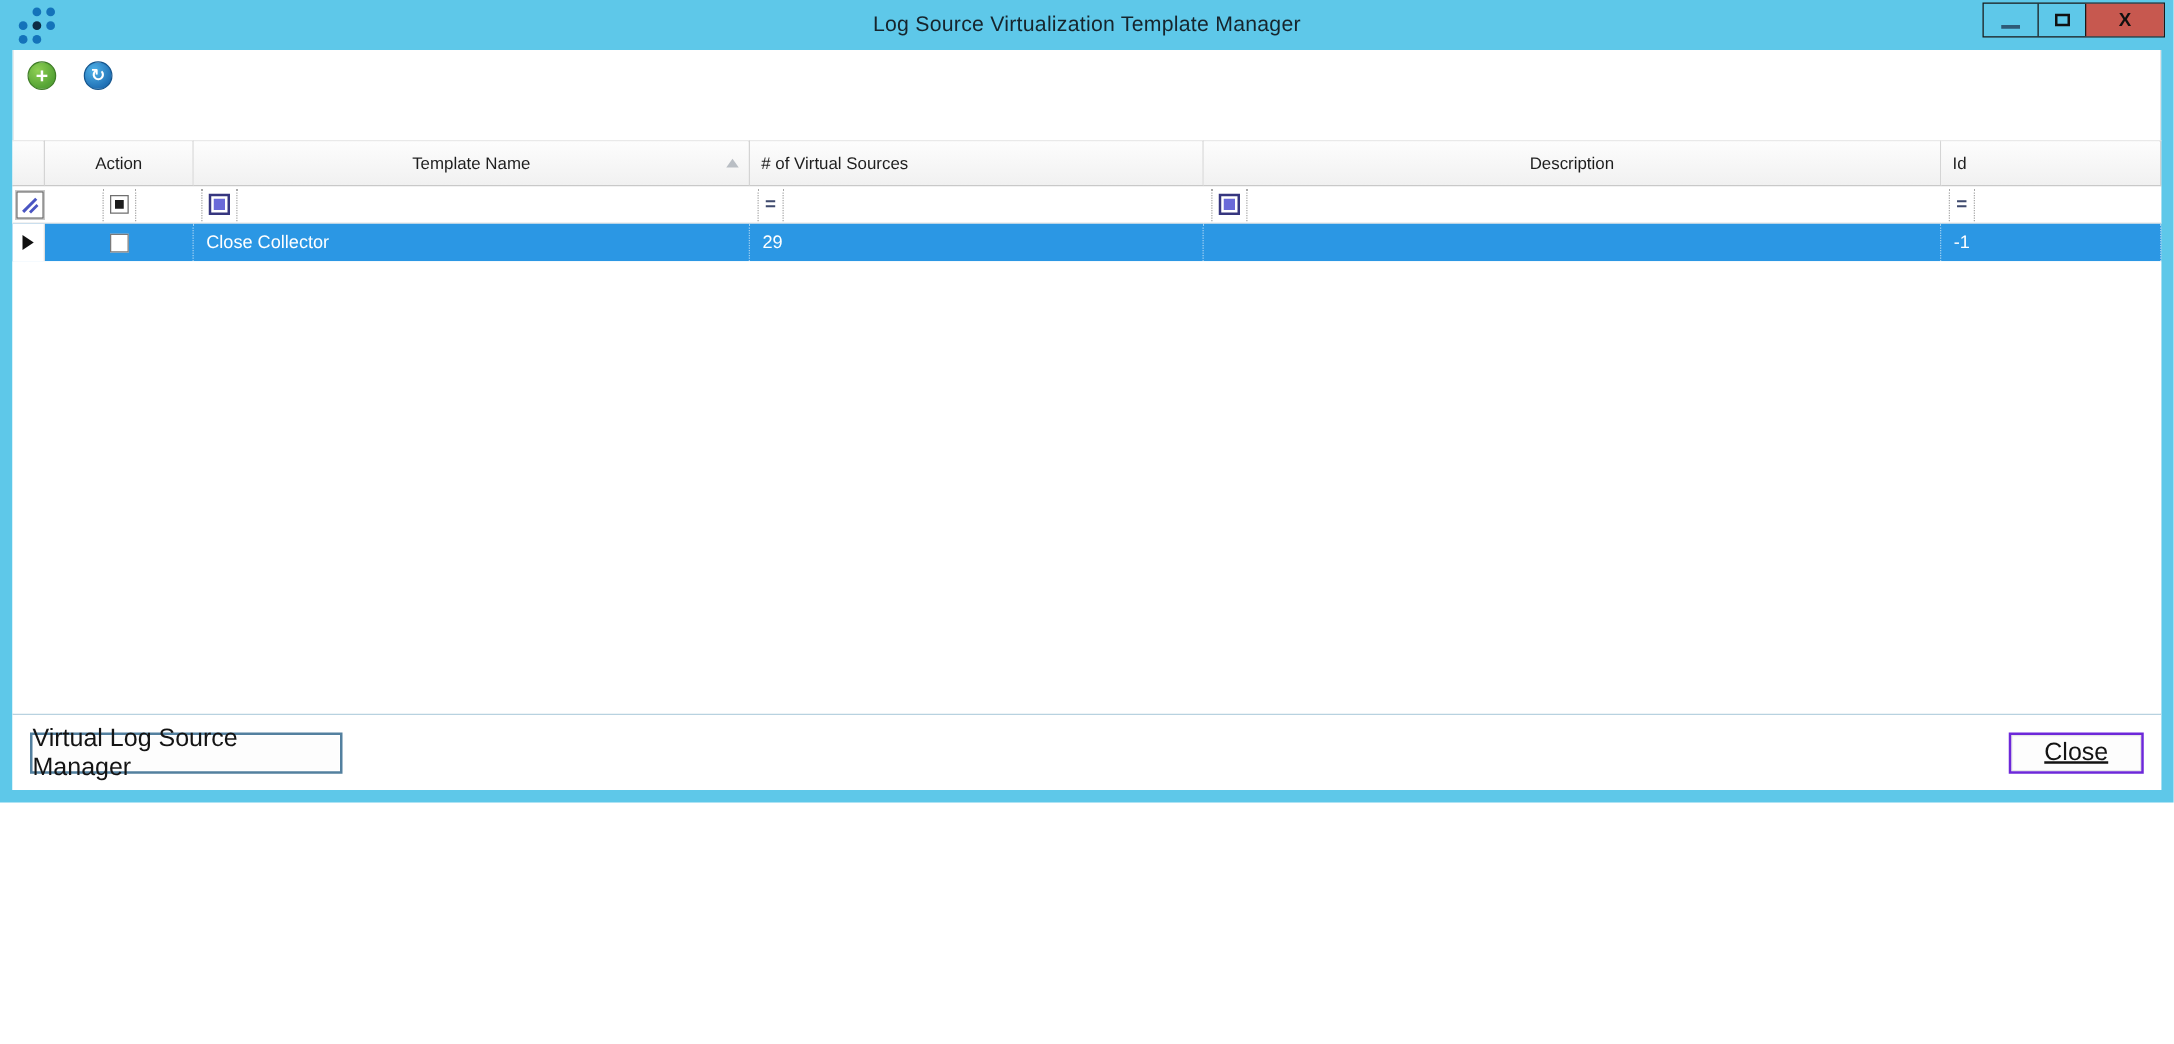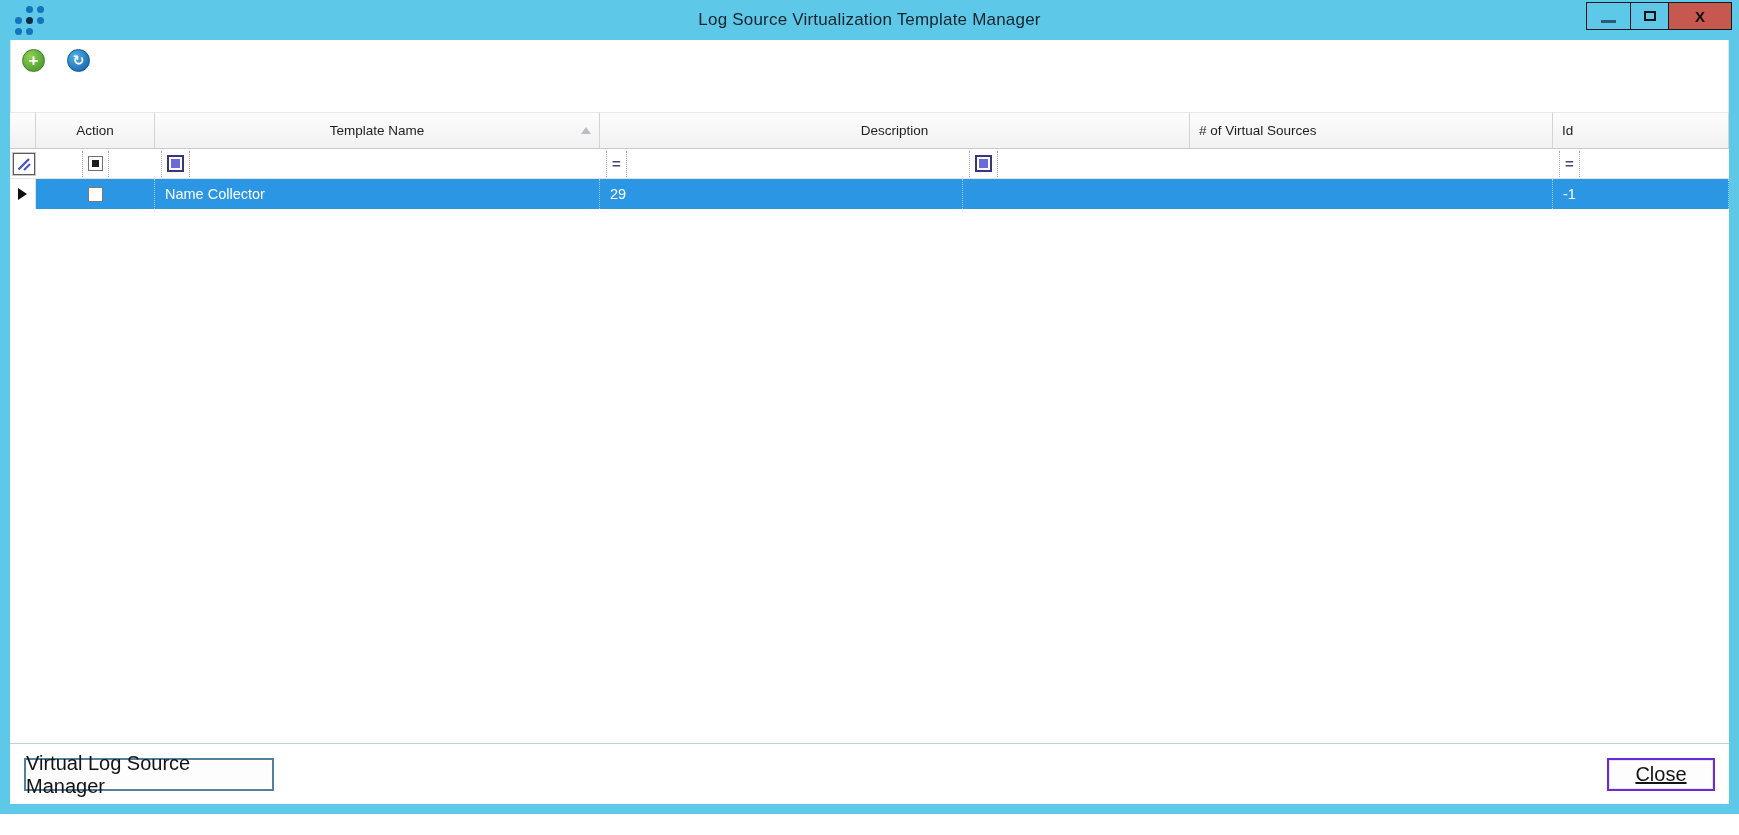--- a/index.html
+++ b/index.html
@@ -1,21 +1,21 @@
 <!DOCTYPE html>
 <html><head>
 <meta charset="utf-8">
 <style>
   * { box-sizing: border-box; margin: 0; padding: 0; }
   html,body { width:1739px; height:835px; overflow:hidden; }
   body { font-family: "Liberation Sans", "DejaVu Sans", sans-serif; }
 
   .window {
     position: relative;
-    width: 1739px; height: 814px;
+    width: 1739px; height: 642px;
     background: #5ec8e9;
   }
 
   
   .titlebar {
     position: absolute; top:0; left:0; right:0; height:40px;
     display: flex; align-items: center;
   }
   .logo {
     margin-left: 14px;
@@ -186,25 +186,25 @@
 
     <div class="grid-row hdr">
       <div class="cell c-ind"></div>
       <div class="cell c-action">
         <span>Action</span>
       </div>
       <div class="cell c-template">
         <span>Template Name</span>
         <span class="sort-asc"></span>
       </div>
+      <div class="cell c-num left">
+        <span># of Virtual Sources</span>
+      </div>
       <div class="cell c-desc">
         <span>Description</span>
-      </div>
-      <div class="cell c-num left">
-        <span># of Virtual Sources</span>
       </div>
       <div class="cell c-id left">
         <span>Id</span>
       </div>
     </div>
 
     <div class="grid-row flt">
       <div class="cell c-ind center">
         <div class="pencil-box">
           <svg width="16" height="16" viewBox="0 0 16 16">
@@ -246,21 +246,21 @@
       </div>
     </div>
 
     <div class="grid-row dat">
       <div class="cell c-ind">
         <span class="row-arrow"></span>
       </div>
       <div class="cell c-action">
         <span class="chk-unchecked"></span>
       </div>
-      <div class="cell c-template pad">Name Collector</div>
+      <div class="cell c-template pad">Close Collector</div>
       <div class="cell c-num pad">29</div>
       <div class="cell c-desc pad"></div>
       <div class="cell c-id pad">-1</div>
     </div>
 
     <div class="grid-filler"></div>
 
     <div class="footer">
       <div class="btn manager">Virtual Log Source Manager</div>
       <div class="btn close-btn">Close</div>

